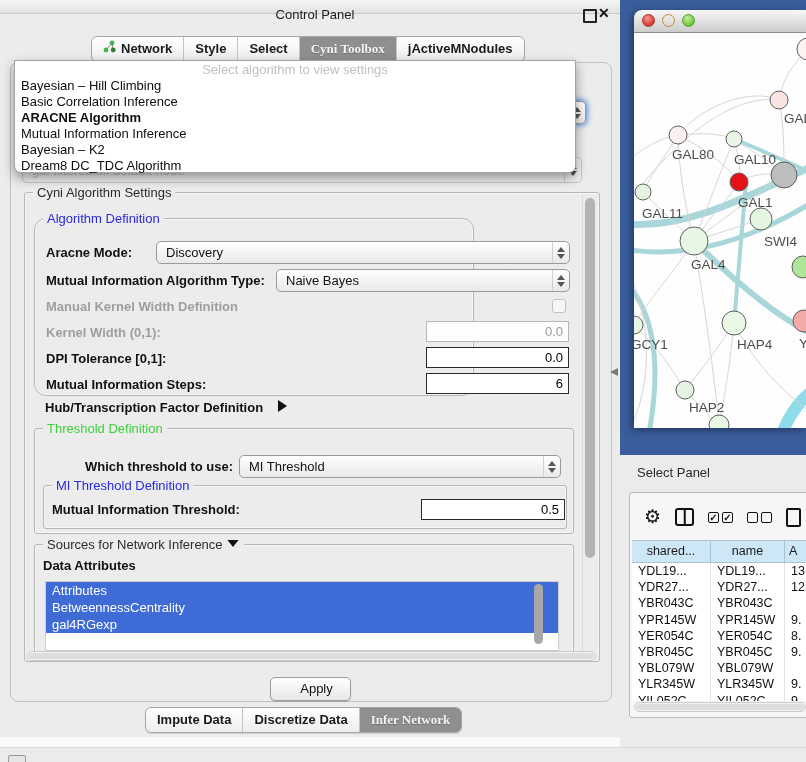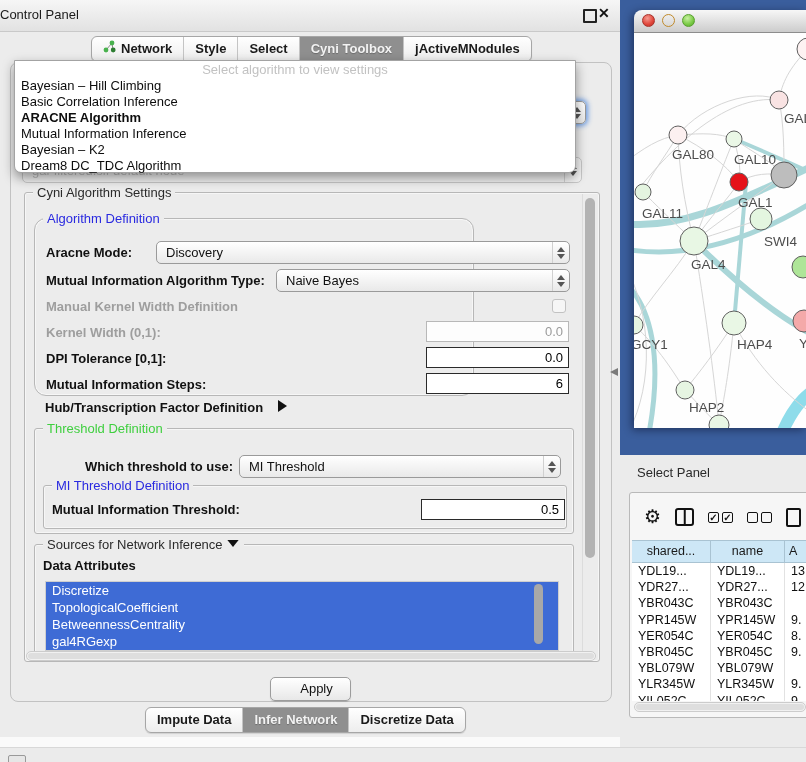--- a/index.html
+++ b/index.html
@@ -1,30 +1,30 @@
 <!DOCTYPE html>
 <html><head>
 <meta charset="utf-8">
 <style>
   html,body{margin:0;padding:0;}
   #screen{position:relative;width:806px;height:762px;overflow:hidden;background:#fff;
           font-family:"Liberation Sans",sans-serif;-webkit-font-smoothing:antialiased;}
   .abs{position:absolute;}
   
   .cpanel{left:0;top:0;width:620px;height:737px;background:#ececec;}
-  .cp-title{left:0;top:0;width:620px;height:32px;background:linear-gradient(#f6f6f6,#e2e2e2);
-            border-bottom:1px solid #c9c9c9;line-height:30px;font-size:13px;color:#1b1b1b;box-sizing:border-box;}
+  .cp-title{left:0;top:0;width:620px;height:14px;background:linear-gradient(#f6f6f6,#e2e2e2);
+            border-bottom:1px solid #c9c9c9;line-height:30px;padding-left:10px;font-size:13px;color:#1b1b1b;box-sizing:border-box;text-align:center;}
   .float-ic{left:583px;top:9px;width:10px;height:10px;border:2px solid #222;border-radius:1px;background:transparent;}
   .close-ic{left:598px;top:5px;font-size:14px;font-weight:bold;color:#111;}
   .seg-group{display:flex;height:24px;border:1px solid #a6a6a6;border-radius:6px;overflow:hidden;
              background:linear-gradient(#ffffff,#ededed);box-shadow:0 1px 1px rgba(0,0,0,.12);}
   .seg{line-height:24px;padding:0 11px;font-size:13px;font-weight:bold;color:#1a1a1a;border-left:1px solid #c4c4c4;
        display:flex;align-items:center;gap:5px;white-space:nowrap;}
   .seg:first-child{border-left:none;}
-  .seg.sel{background:#8f8f8f;color:#f3f3f3;text-shadow:0 1px 1px rgba(0,0,0,.25);}
+  .seg.sel{background:#8f8f8f;color:#f3f3f3;text-shadow:0 1px 1px rgba(0,0,0,.25);font-family:Liberation Serif, serif;}
   .outer-panel{left:10px;top:62px;width:602px;height:640px;background:#ececec;border:1px solid #c2c2c2;border-radius:8px;box-sizing:border-box;}
   
   .popup{left:14px;top:60px;width:562px;height:113px;background:#fff;border:1px solid #a3a3a3;
          border-radius:0 0 7px 7px;box-shadow:0 5px 12px rgba(0,0,0,.40);z-index:6;box-sizing:border-box;}
   .popup-ph{height:17px;line-height:17px;text-align:center;color:#c2c2c2;font-size:13px;}
   .popup-item{height:16px;line-height:16px;padding-left:6px;font-size:13px;color:#0d0d0d;white-space:nowrap;}
   .popup-item.bold{font-weight:bold;}
   
   .combo{position:absolute;height:23px;border:1px solid #9a9a9a;border-radius:5px;
          background:linear-gradient(#ffffff,#e9e9e9);box-sizing:border-box;display:flex;align-items:center;}
@@ -209,44 +209,43 @@
         <span class="gtitle blue">MI Threshold Definition</span>
         <div class="lbl" style="left:8px;top:16px;">Mutual Information Threshold:</div>
         <div class="field" style="left:377px;top:13px;width:144px;text-align:right;">0.5</div>
       </div>
     </div>
 
     <div class="gbox" style="left:34px;top:544px;width:540px;height:114px;">
       <span class="gtitle"><span>Sources for Network Inference</span> <span class="tri-down" style="transform:scale(.8);vertical-align:1px;"></span></span>
       <div class="lbl" style="left:8px;top:13px;">Data Attributes</div>
       <div class="attr-list" style="left:10px;top:36px;width:514px;height:70px;" id="attr-list">
-          <div class="attr-item">Discretize</div>
-          <div class="attr-item">TopologicalCoefficient</div>
+          <div class="attr-item">Attributes</div>
           <div class="attr-item">BetweennessCentrality</div>
           <div class="attr-item">gal4RGexp</div>
         </div>
       <div class="vthumb" style="left:499px;top:39px;width:9px;height:60px;background:#a8a8a8;"></div>
     </div>
 
     <div class="hscroll" style="left:26px;top:651px;width:570px;height:10px;">
         <div class="hthumb" style="right:1px;"></div>
       </div>
 
     <div class="btn" style="left:270px;top:677px;width:67px;height:22px;padding-left:12px;">Apply</div>
 
     <div class="abs" style="left:145px;top:707px;">
       <div class="seg-group" id="cp-btabs">
           <div class="seg">
             <span>Impute Data</span>
           </div>
+          <div class="seg">
+            <span>Discretize Data</span>
+          </div>
           <div class="seg sel">
             <span>Infer Network</span>
-          </div>
-          <div class="seg">
-            <span>Discretize Data</span>
           </div>
         </div>
     </div>
   </div>
 
   <div class="abs desktop"></div>
   <div class="abs netwin">
     <div class="nettitle">
       <div class="light" style="left:8px;background:radial-gradient(circle at 40% 30%,#f59a90,#e0453a 60%,#b5352c);border:1px solid #a8322a;"></div>
       <div class="light" style="left:28px;background:radial-gradient(circle at 40% 30%,#ffe09a,#f0ad3a 60%,#c98f2d;);border:1px solid #c08a2b;"></div>

